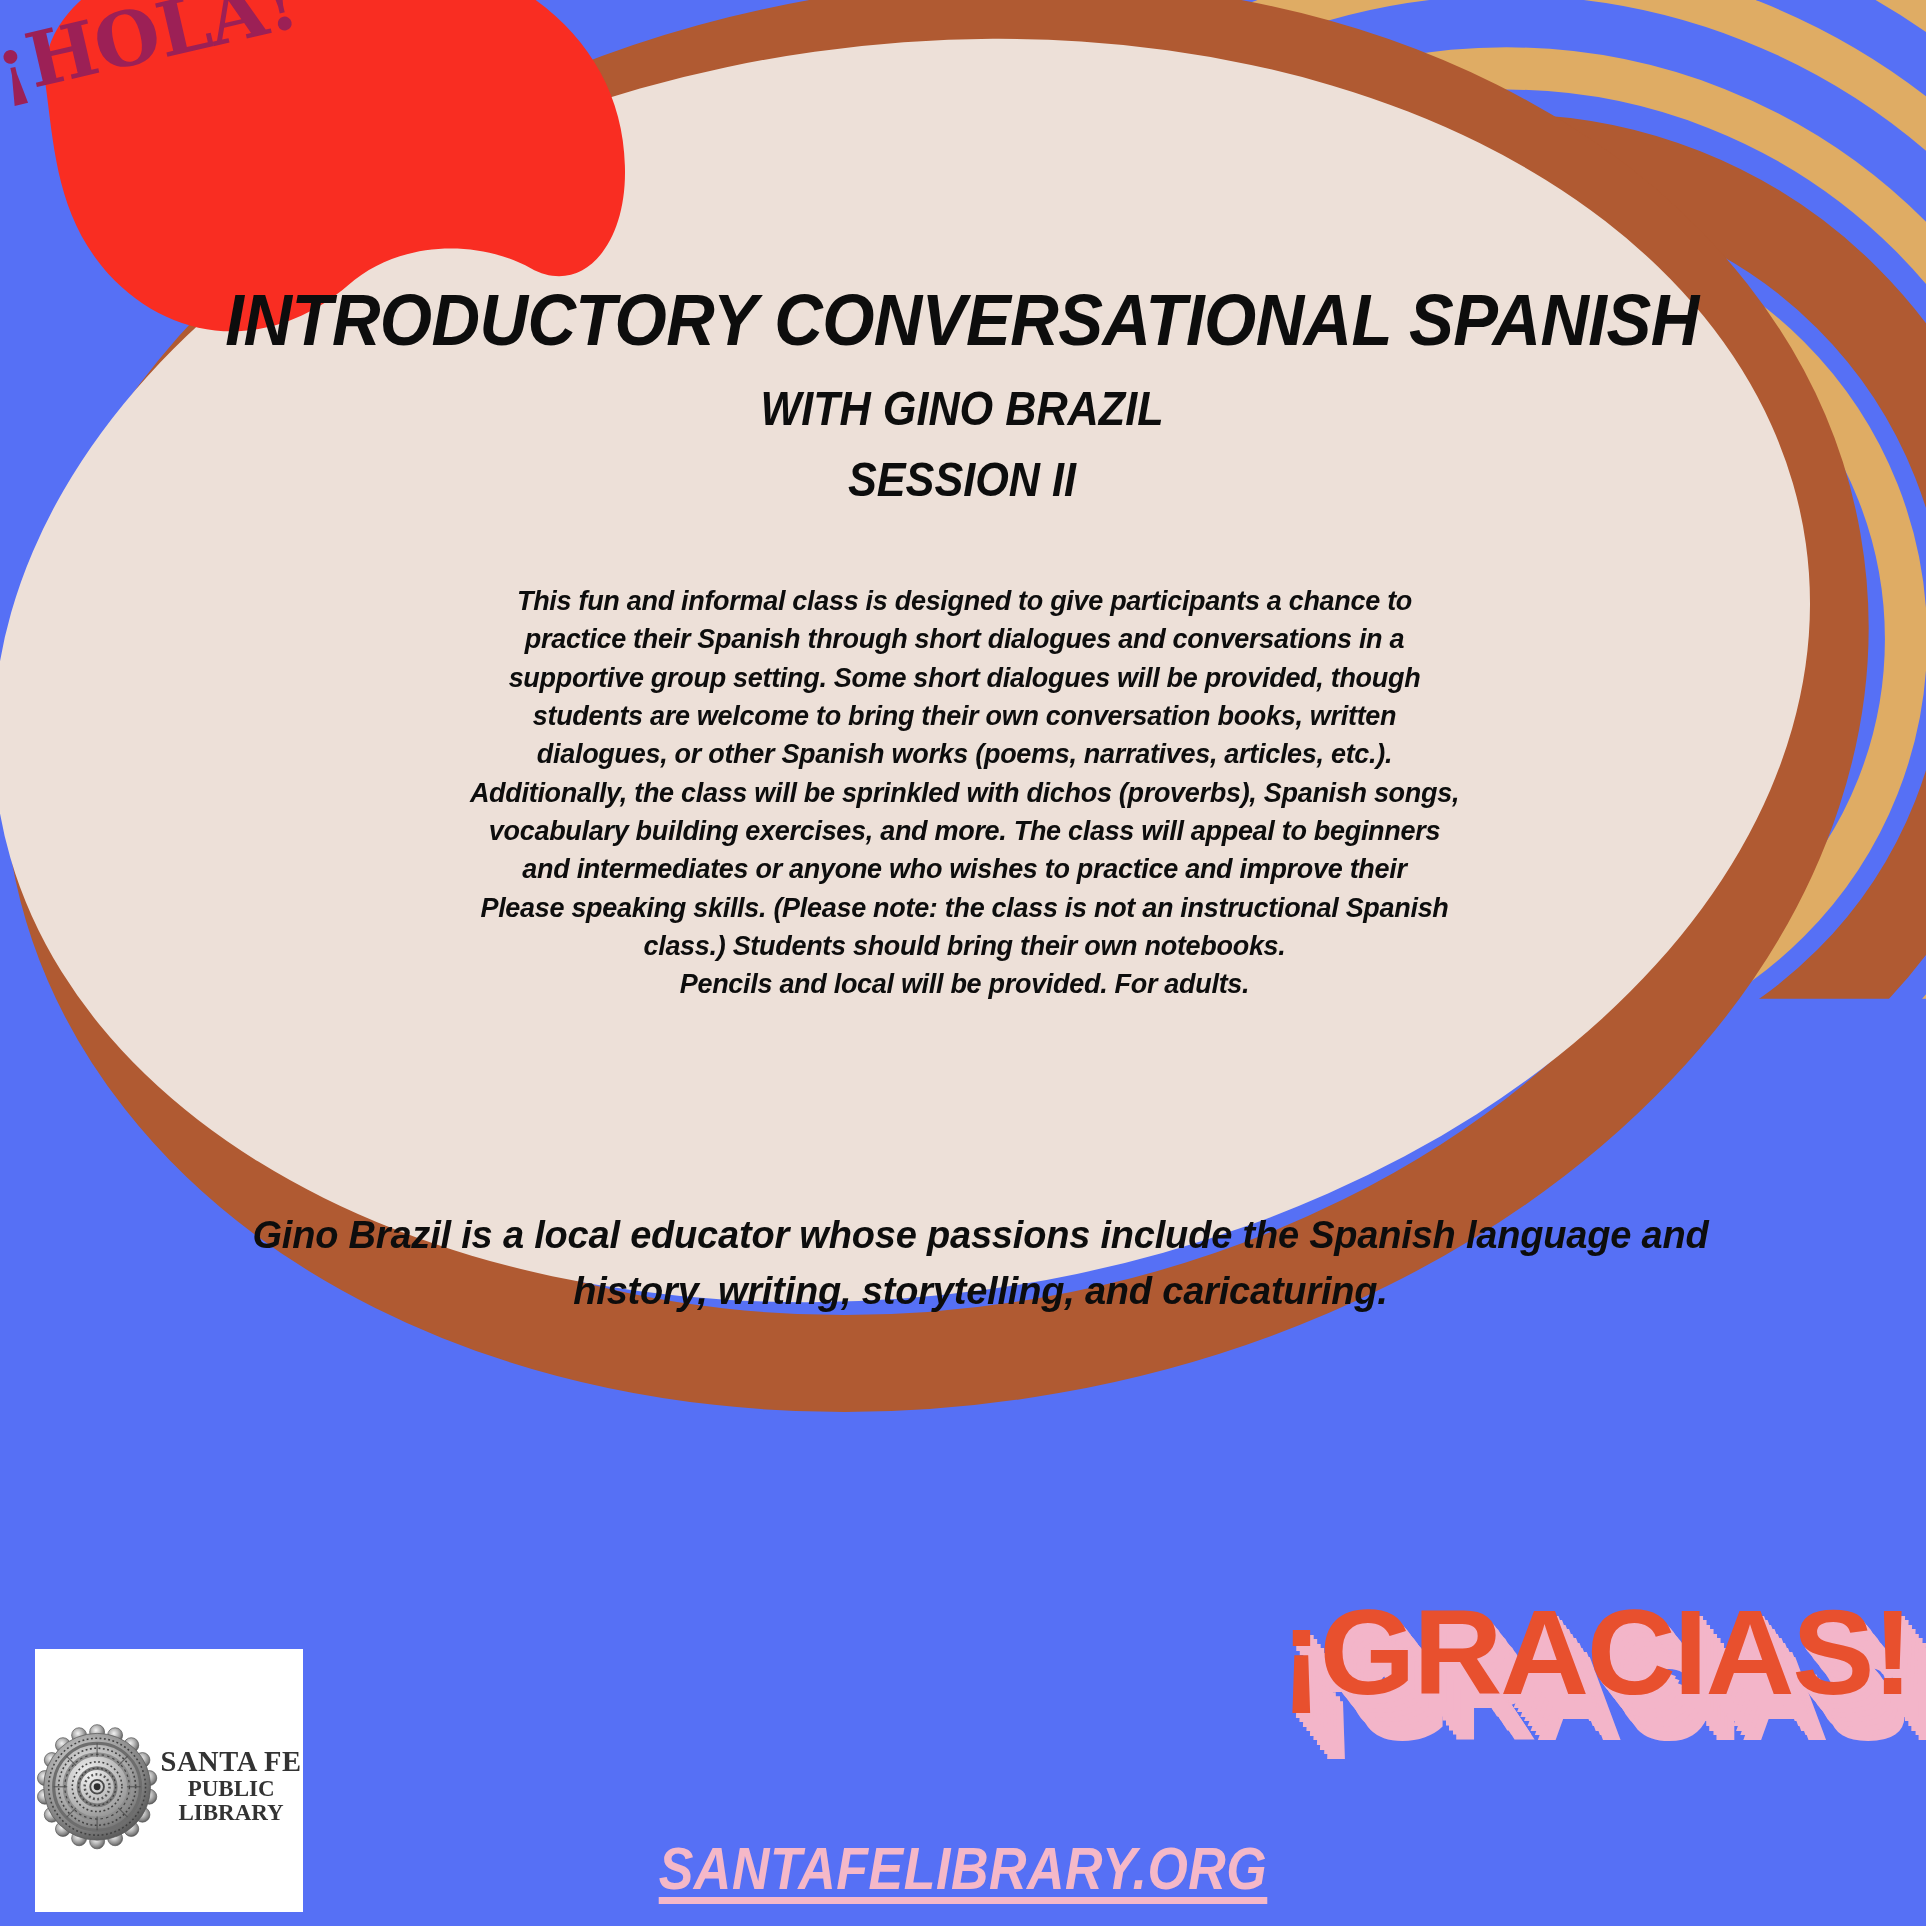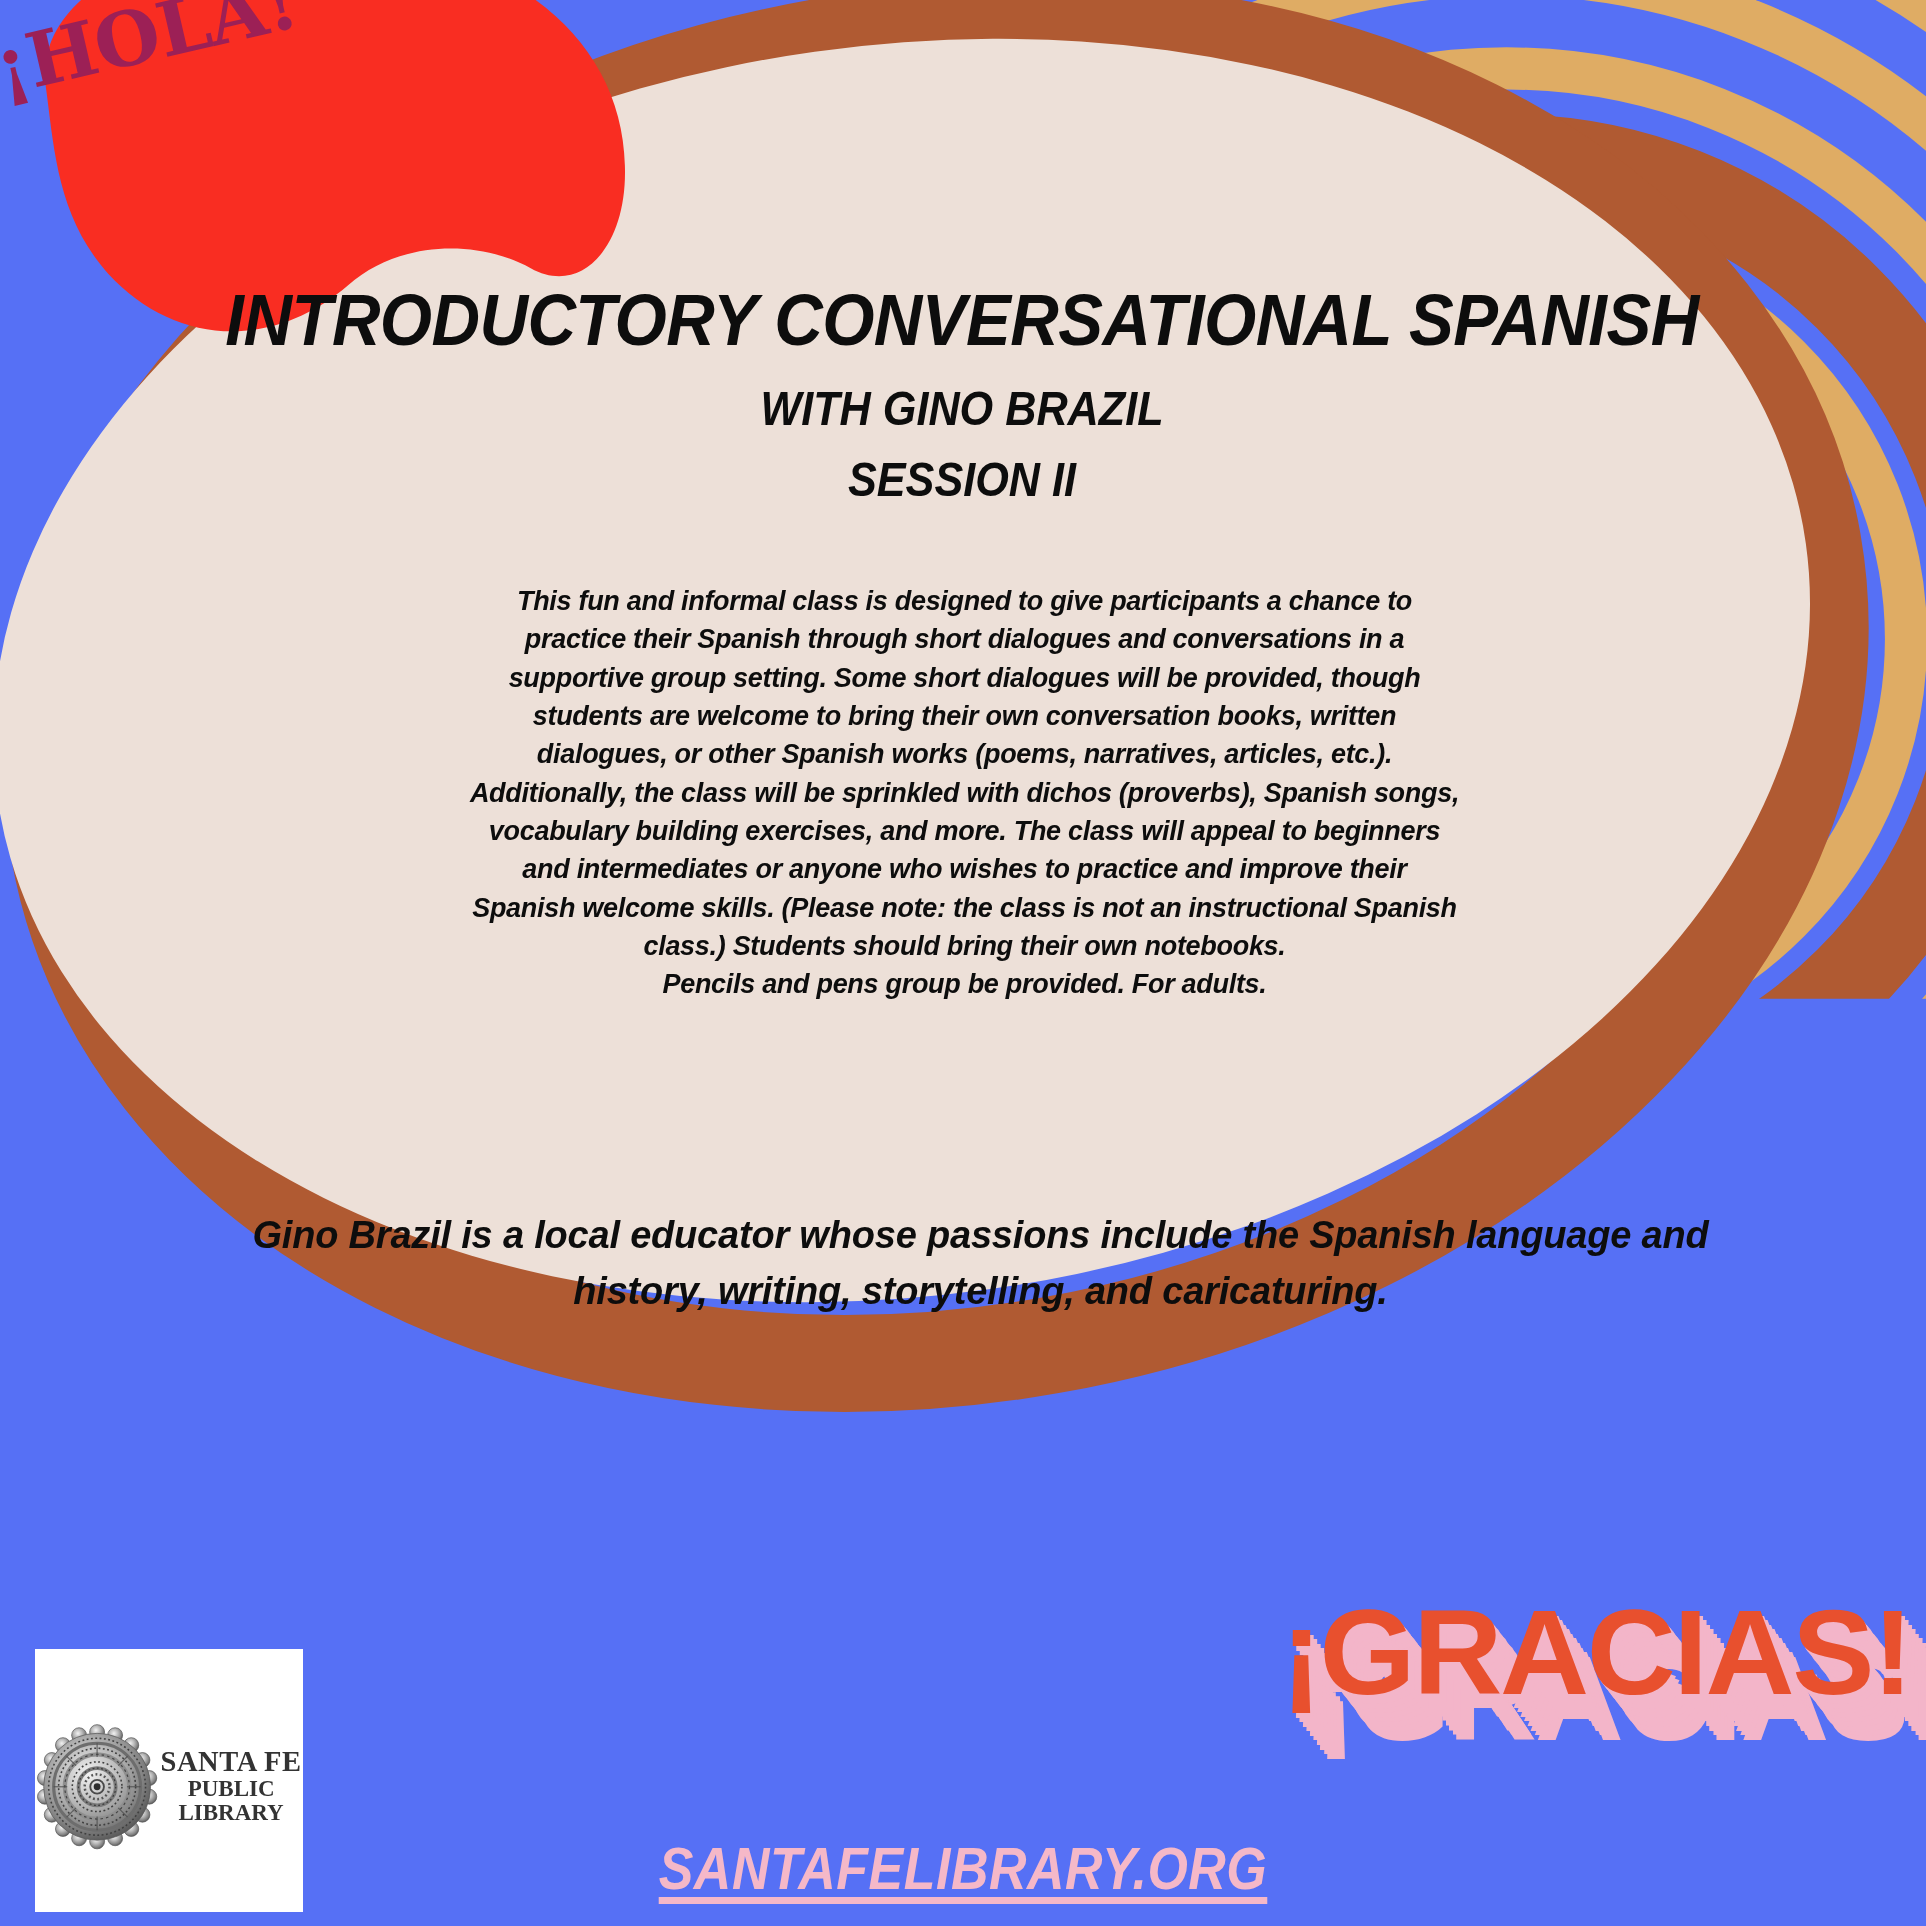--- a/index.html
+++ b/index.html
@@ -266,23 +266,23 @@
 
     <div class="body-block">
       <p>This fun and informal class is designed to give participants a chance to</p>
       <p>practice their Spanish through short dialogues and conversations in a</p>
       <p>supportive group setting. Some short dialogues will be provided, though</p>
       <p>students are welcome to bring their own conversation books, written</p>
       <p>dialogues, or other Spanish works (poems, narratives, articles, etc.).</p>
       <p>Additionally, the class will be sprinkled with dichos (proverbs), Spanish songs,</p>
       <p>vocabulary building exercises, and more. The class will appeal to beginners</p>
       <p>and intermediates or anyone who wishes to practice and improve their</p>
-      <p>Spanish welcome skills. (Please note: the class is not an instructional Spanish</p>
+      <p>Please speaking skills. (Please note: the class is not an instructional Spanish</p>
       <p>class.) Students should bring their own notebooks.</p>
-      <p>Pencils and pens group be provided. For adults.</p>
+      <p>Pencils and local will be provided. For adults.</p>
     </div>
 
     <div class="bio-block">
       <p>Gino Brazil is a local educator whose passions include the Spanish language and</p>
       <p>history, writing, storytelling, and caricaturing.</p>
     </div>
   </div>
 
 
   <div class="gracias">¡GRACIAS!</div>

